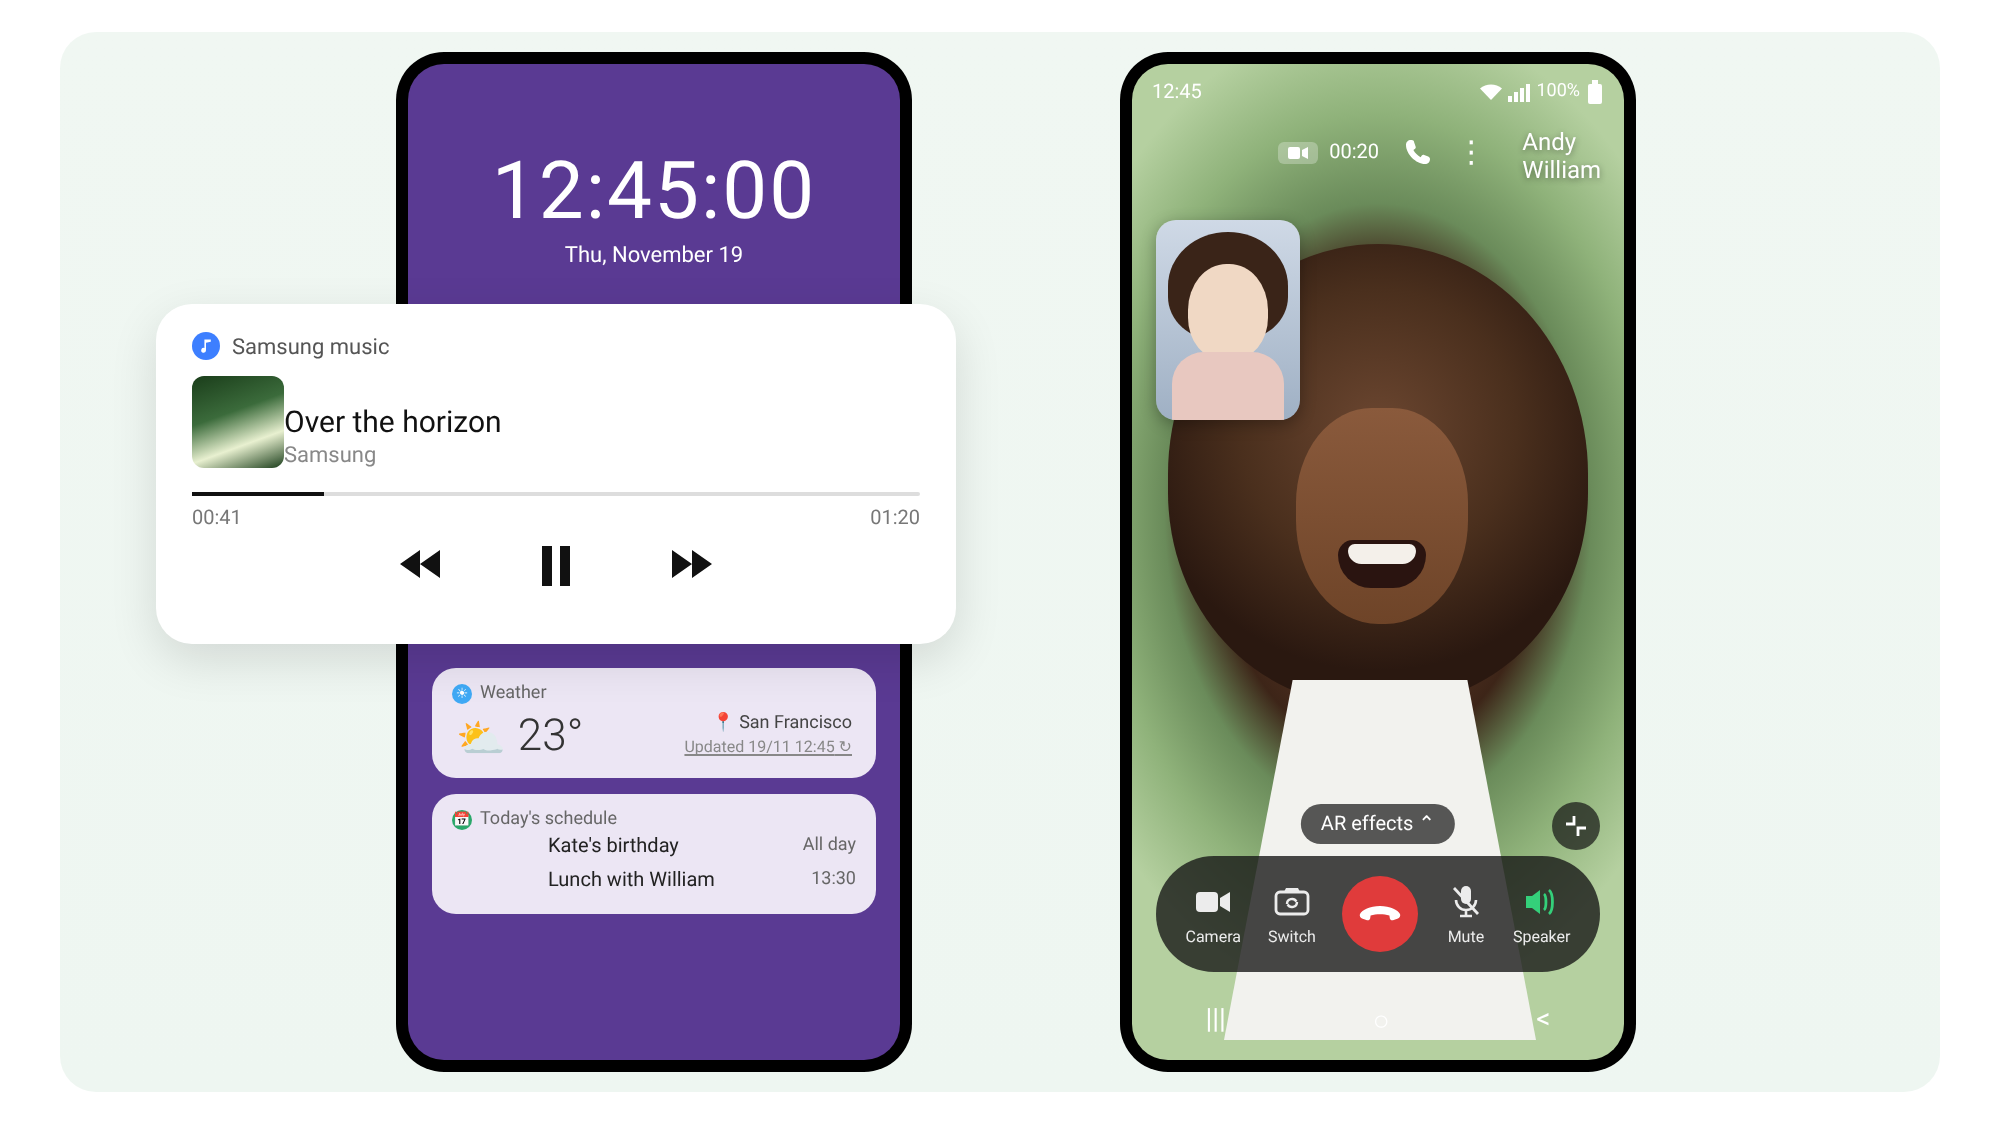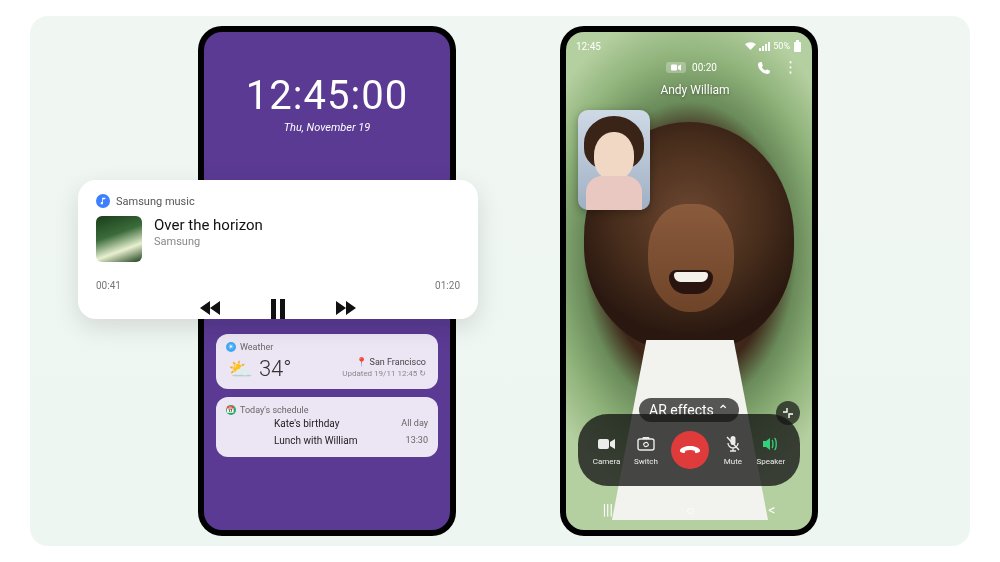--- a/index.html
+++ b/index.html
@@ -36,61 +36,60 @@
     height: 100%;
     background: #5a3a93;
     border-radius: 18px;
     overflow: hidden;
     display: flex;
     flex-direction: column;
     align-items: center;
   }
   .clock-block { margin-top: 40px; text-align: center; color: #fff; }
   .clock-time { font-size: 40px; font-weight: 400; letter-spacing: 1px; }
-  .clock-date { font-size: 11px; margin-top: 2px; font-style: italic; }
+  .clock-date { font-size: 11px; margin-top: 2px; }
   .weather-card, .schedule-card {
     width: 222px;
     background: #ece6f4;
     border-radius: 12px;
     padding: 8px 10px;
     font-size: 10px;
     color: #333;
     margin-top: 8px;
   }
   .weather-card { margin-top: 200px; }
   .card-header { display: flex; align-items: center; gap: 4px; font-size: 9px; color: #666; }
   .card-header .dot { width: 10px; height: 10px; border-radius: 50%; display: inline-flex; align-items:center; justify-content:center; font-size:7px; color:#fff;}
   .weather-row { display: flex; align-items: center; justify-content: space-between; padding: 4px 2px 0 2px;}
   .weather-left { display:flex; align-items:center; gap:6px;}
   .weather-temp { font-size: 22px; font-weight: 300; }
   .weather-loc { font-size: 9px; color:#444; text-align:right; line-height:1.3;}
-  .weather-upd { font-size: 8px; color:#888; }
+  .weather-upd { font-size: 8px; color:#888;text-decoration:underline; }
   .sched-row { display:flex; justify-content:space-between; font-size:10px; padding: 3px 0; }
   .sched-row span:first-child { color:#222;margin-left:48px; }
   .sched-row span:last-child { color:#666; font-size:9px;}
 
   
   .music-card {
     position: absolute;
     left: 48px;
     top: 136px;
     width: 400px;
-    height: 139px;
+    height: 170px;
     background: #fff;
     border-radius: 18px;
     box-shadow: 0 8px 24px rgba(0,0,0,0.12);
     padding: 14px 18px 24px 18px;
     display:flex;
     flex-direction:column;
-    margin-top:28px;
   }
   .music-app-row { display:flex; align-items:center; gap:6px; }
   .music-app-icon { width:14px;height:14px;border-radius:50%;background:#3d7fff;display:flex;align-items:center;justify-content:center; }
   .music-app-name { font-size: 11px; color:#555; }
-  .music-track-row { display:flex; align-items:flex-start; gap:12px; margin-top:8px;}
+  .music-track-row { display:flex; align-items:flex-end; margin-top:8px;}
   .album-art {
     width:46px;height:46px;border-radius:6px;
     background: linear-gradient(160deg,#1a3d1a 0%, #3b6b3b 40%, #e8f0d0 70%, #1a3d1a 100%);
   }
   .track-info .title { font-size:15px; color:#111; }
   .track-info .artist { font-size:11px; color:#888; margin-top:1px;}
   .progress { margin-top:12px; position:relative; height:2px; background:#ddd; border-radius:2px;}
   .progress-fill { position:absolute; left:0; top:0; height:100%; width:18%; background:#111; }
   .time-row { display:flex; justify-content:space-between; font-size:10px; color:#777; margin-top:6px;}
   .controls { display:flex; justify-content:center; gap:46px; margin-top:8px; font-size:22px; }
@@ -150,42 +149,42 @@
   .pip-shirt { position:absolute; left:8px; top:66px; width:56px; height:40px; background:#e8c8c0; border-radius:16px 16px 0 0;}
 
   .status-bar-r {
     position:absolute; top:6px; left:10px; right:10px; height:16px;
     display:flex; justify-content:space-between; align-items:center;
     color:#fff; font-size:10px;
   }
   .status-icons { display:flex; gap:3px; align-items:center;}
   .call-header {
     position:absolute; top:28px; left:12px; right:0;
-    display:flex; flex-direction:column; align-items:center; gap:4px;
+    display:flex; flex-direction:row; align-items:center; gap:4px;
     color:#fff;
   }
   .call-top-row { display:flex; align-items:center; gap:10px; width:100%; padding: 0 14px; justify-content:space-between;}
   .call-top-mid { display:flex; align-items:center; gap:6px;}
   .rec-pill { background:rgba(255,255,255,0.28); font-size:8px; padding:2px 5px; border-radius:3px; display:flex; align-items:center; gap:3px;}
   .call-dur { font-size:10px;}
   .caller-name { font-size:12px; margin-top:4px; text-shadow:0 1px 3px rgba(0,0,0,0.4);}
 
   .ar-pill {
     position:absolute; left:50%; transform:translateX(-50%); bottom:108px;
-    background:rgba(20,20,20,0.7); color:#fff; font-size:14px;
+    background:rgba(20,20,20,0.7); color:#fff; font-size:10px;
     padding:4px 10px; border-radius:14px;
   }
   .shrink-btn {
     position:absolute; right:12px; bottom:105px;
     width:24px;height:24px;border-radius:50%;
     background:rgba(20,20,20,0.7); color:#fff;
     display:flex;align-items:center;justify-content:center; font-size:11px;
   }
   .call-bar {
-    position:absolute; left:12px; right:12px; bottom:44px; height:72px;
+    position:absolute; left:12px; right:12px; bottom:44px; height:58px;
     background:rgba(20,20,20,0.78); border-radius:30px;
     display:flex; align-items:center; justify-content:space-around;
     padding: 0 8px;
   }
   .cbtn { display:flex; flex-direction:column; align-items:center; color:#ececec; font-size:8px; gap:3px;}
   .cbtn .ic { width:20px;height:20px; display:flex;align-items:center;justify-content:center; font-size:14px;}
   .end-btn { width:38px;height:38px;border-radius:50%;background:#e03b3b; display:flex;align-items:center;justify-content:center; }
   .speaker-ic { color:#34d07a; }
   .nav-bar {
     position:absolute; left:0; right:0; bottom:8px; height:24px;
@@ -208,21 +207,21 @@
       </div>
 
       <div class="weather-card">
         <div class="card-header">
           <span class="dot" style="background:#3fa9f5">☀</span>
           <span>Weather</span>
         </div>
         <div class="weather-row">
           <div class="weather-left">
             <span style="font-size:20px">⛅</span>
-            <span class="weather-temp">34°</span>
+            <span class="weather-temp">23°</span>
           </div>
           <div class="weather-loc">
             <div>📍 <span>San Francisco</span></div>
             <div class="weather-upd"><span>Updated 19/11 12:45</span> ↻</div>
           </div>
         </div>
       </div>
 
       <div class="schedule-card">
         <div class="card-header">
@@ -301,21 +300,21 @@
           <span>
             <svg width="11" height="9" viewBox="0 0 11 9">
                 <path d="M5.5 8L0 2.3C3 -.4 8 -.4 11 2.3z" fill="#fff"></path>
               </svg>
           </span>
           <span>
             <svg width="11" height="9" viewBox="0 0 11 9">
                 <path d="M0 9h2V6H0zm3 0h2V4H3zm3 0h2V2H6zm3 0h2V0H9z" fill="#fff"></path>
               </svg>
           </span>
-          <span style="font-size:9px">50%</span>
+          <span style="font-size:9px">100%</span>
           <span>
             <svg width="9" height="12" viewBox="0 0 9 12">
                 <rect x="1" y="2" width="7" height="10" rx="1" fill="#fff"></rect>
                 <rect x="3" y="0" width="3" height="2" fill="#fff"></rect>
               </svg>
           </span>
         </div>
       </div>
 
       <div class="call-header">

